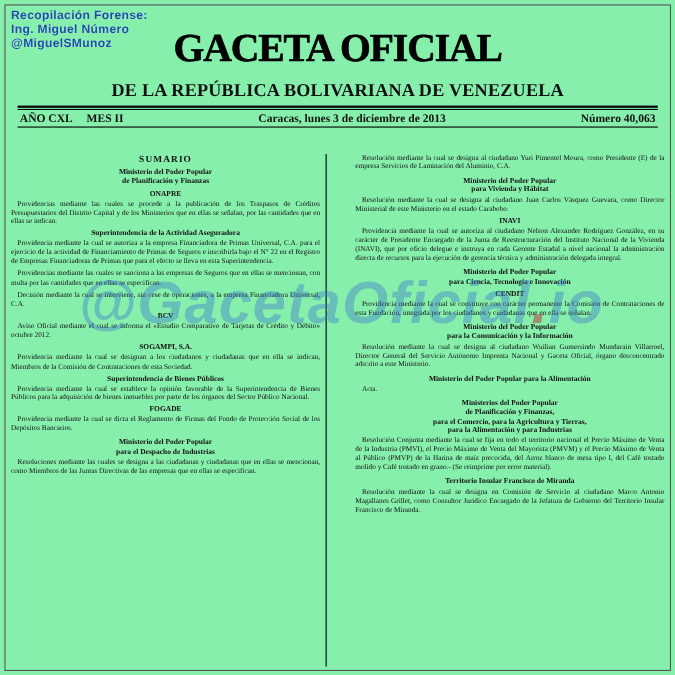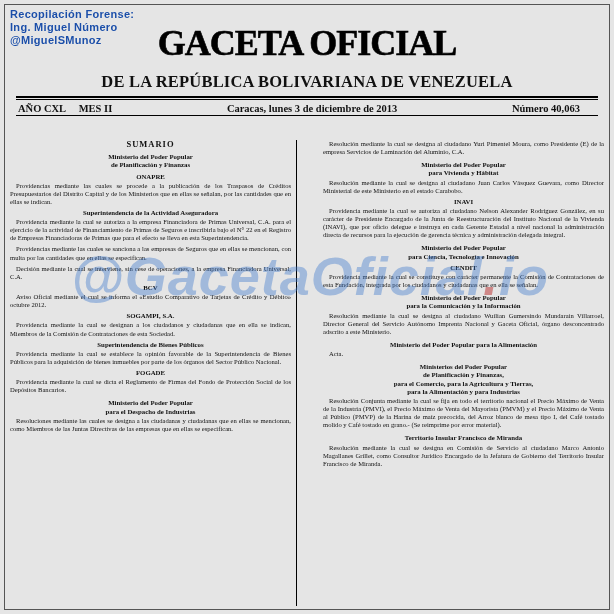--- a/index.html
+++ b/index.html
@@ -4,21 +4,21 @@
 <style>
   html, body {
     margin: 0;
     padding: 0;
     background: #ffffff;
   }
   #page {
     position: relative;
     width: 614px;
     height: 614px;
-    background: #e5e5e5;
+    background: #86efac;
     overflow: hidden;
     font-family: "Liberation Serif", serif;
     color: #111;
   }
   .page-border {
     position: absolute;
     left: 4px; top: 4px; right: 4px; bottom: 4px;
     border: 1px solid #555;
     pointer-events: none;
   }
@@ -83,21 +83,21 @@
   .rule {
     border-top: 2px solid #000;
     margin: 4px 10px 0 10px;
   }
   .rule.thin { border-top: 1px solid #000; margin-top: 1px; }
 
   .issue-row {
     display: flex;
     justify-content: space-between;
     align-items: baseline;
-    margin: 3px 28px 0 12px;
+    margin: 3px 12px 0 12px;
     font-size: 10.5px;
     font-weight: bold;
     font-family: "Liberation Serif", serif;
     text-align: right;
   }
   .issue-row .center { font-weight: bold; }
 
   
   .columns {
     position: absolute;

